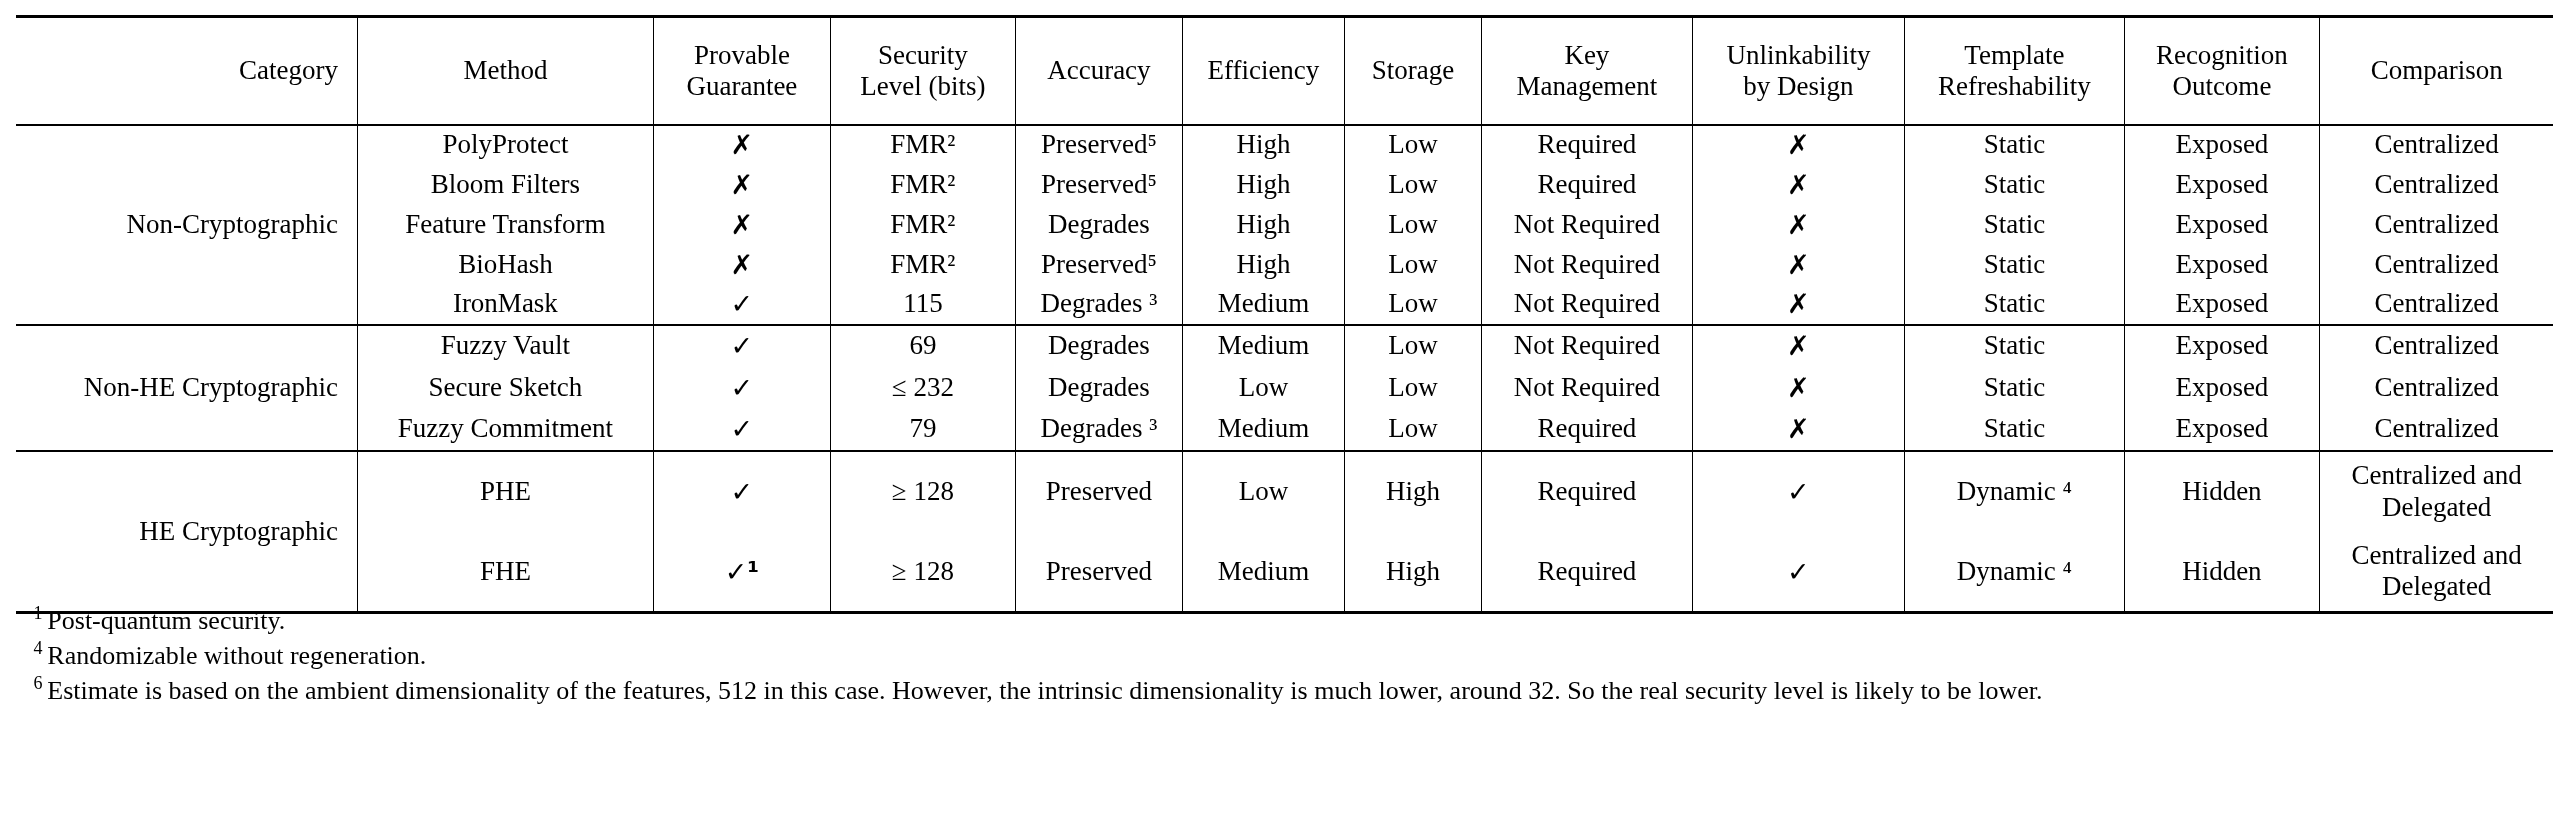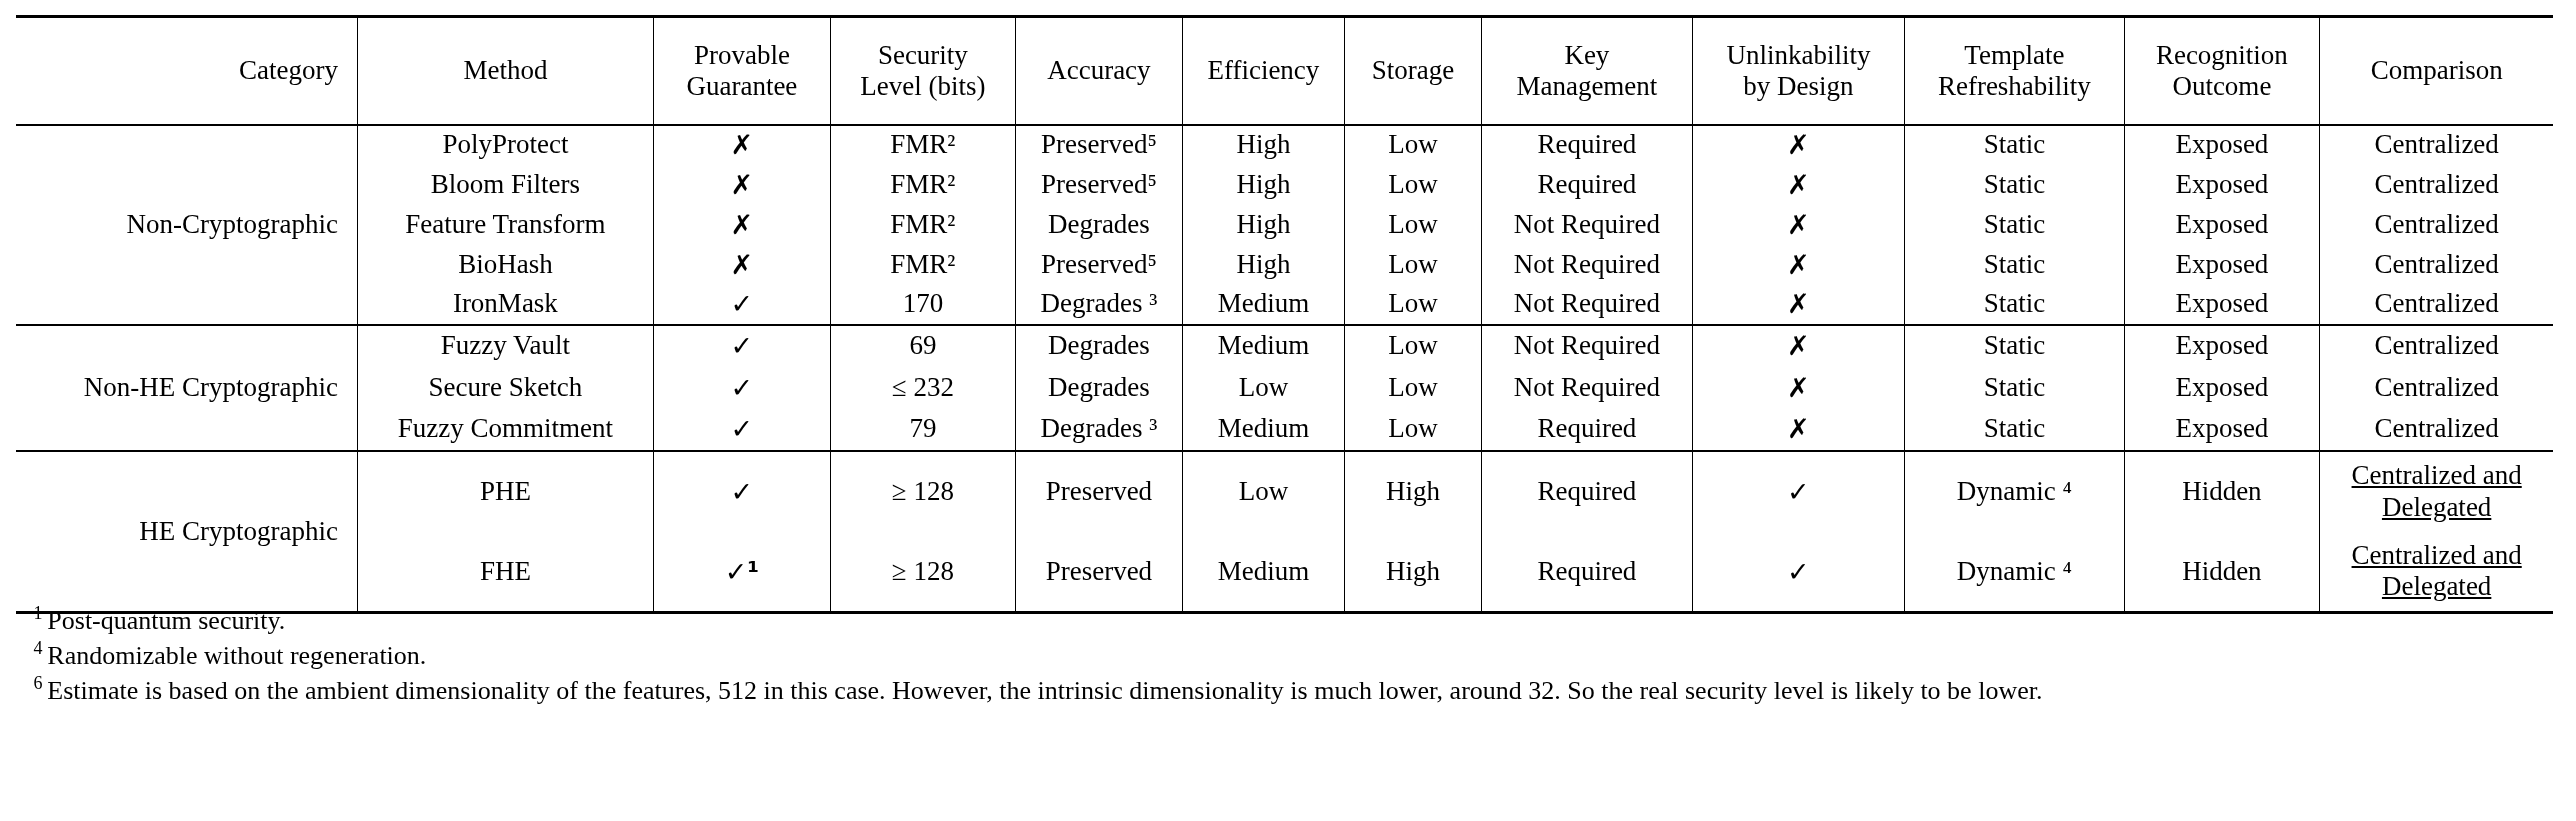--- a/index.html
+++ b/index.html
@@ -10,21 +10,21 @@
   .table-wrap{position:absolute;left:16.4px;top:15px;width:2535px;}
   table.cmp{
     border-collapse:collapse;table-layout:fixed;width:2535px;
     border-top:3.4px solid #000;border-bottom:3.4px solid #000;
   }
   th,td{
     font-size:27px;font-weight:normal;text-align:center;vertical-align:middle;
     padding:0;line-height:1.15;overflow:hidden;
   }
   th{white-space:pre-line;}
-  td.multiline{white-space:pre-line;text-decoration:underline;}
+  td.multiline{white-space:pre-line;}
   th,td{border-right:1.4px solid #000;}
   th.lastcol,td.lastcol{border-right:none;}
   thead tr{height:108px;border-bottom:2px solid #000;}
   tbody.grp + tbody.grp{border-top:2px solid #000;}
   tbody.g1 tr{height:40px;}
   tbody.g2 tr{height:42px;}
   tbody.g3 tr{height:81px;}
   td.cat{text-align:right;padding-right:19px;}
   th.cat{text-align:right;padding-right:19px;}
   td.mark{font-family:"DejaVu Sans","Liberation Sans",sans-serif;font-weight:bold;font-size:27px;}
@@ -124,21 +124,21 @@
       <td>Low</td>
       <td>Not Required</td>
       <td class="mark">✗</td>
       <td>Static</td>
       <td>Exposed</td>
       <td class="lastcol">Centralized</td>
     </tr>
     <tr>
       <td>IronMask</td>
       <td class="mark">✓</td>
-      <td>170</td>
+      <td>115</td>
       <td>Degrades ³</td>
       <td>Medium</td>
       <td>Low</td>
       <td>Not Required</td>
       <td class="mark">✗</td>
       <td>Static</td>
       <td>Exposed</td>
       <td class="lastcol">Centralized</td>
     </tr>
   </tbody>

